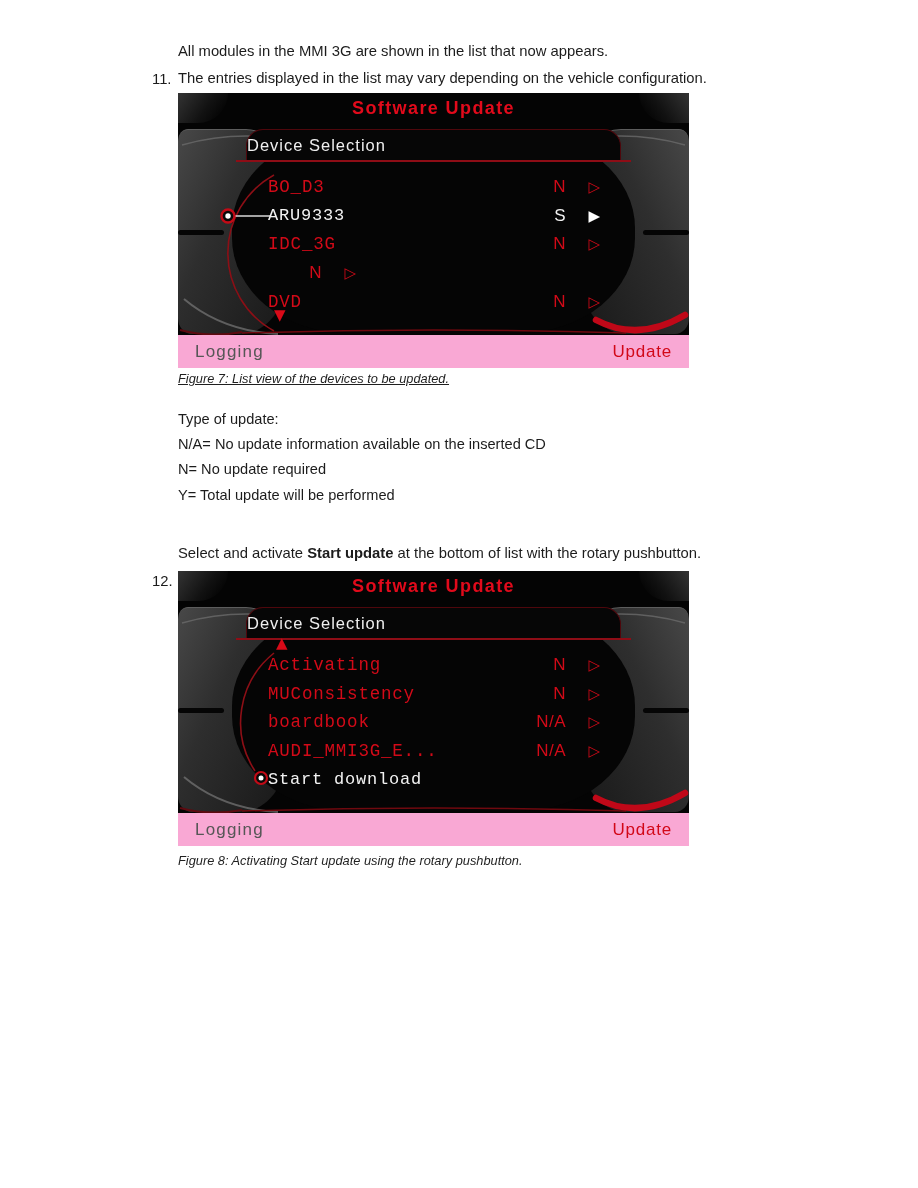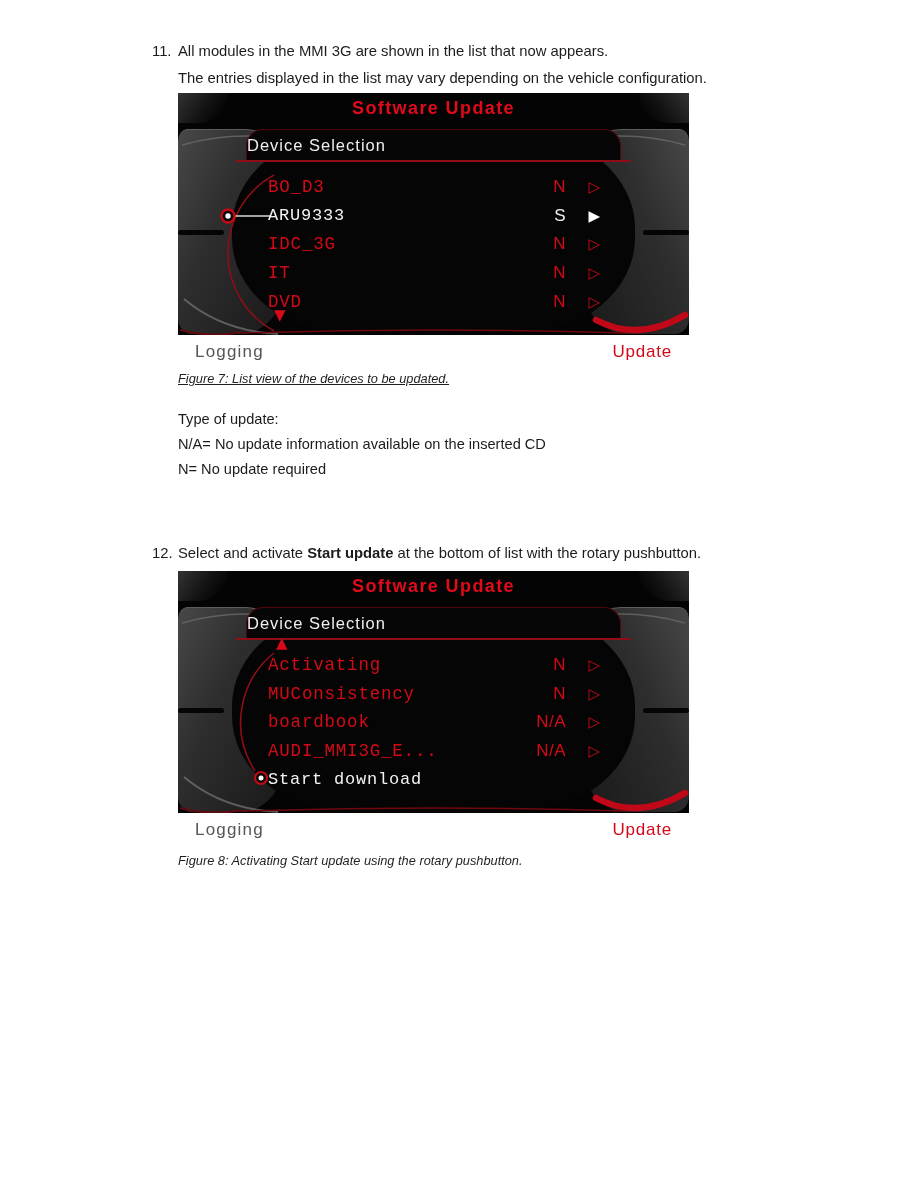--- a/index.html
+++ b/index.html
@@ -2,21 +2,21 @@
 <html><head>
 <meta charset="utf-8">
 <style>
   html,body { margin:0; padding:0; background:#ffffff; }
   .page {
     position:relative; width:918px; height:1188px; background:#ffffff;
     font-family:"Liberation Sans", sans-serif; color:#1d1d1d; overflow:hidden;
   }
   
   .step { position:absolute; left:152px; display:flex; font-size:14.8px; line-height:27px; color:#1c1c1c; }
-  .step-num { width:26px; flex:0 0 26px; }
+  .step-num { width:26px; flex:0 0 26px;margin-top:28px; }
   .caption { position:absolute; left:178px; font-style:italic; font-size:12.8px; color:#1f1f1f; }
   .legend { position:absolute; left:178px; font-size:14.6px; line-height:25.2px; color:#1c1c1c; }
 
   
   .mmi { position:absolute; left:178px; width:511px; height:275px; background:#040404; overflow:hidden; }
   .mmi-title { position:absolute; top:5px; left:0; right:0; z-index:4; text-align:center;
                font-size:18px; font-weight:bold; letter-spacing:1.4px; color:#e10a1b; }
   .corner { position:absolute; top:0; width:50px; height:30px; z-index:1; opacity:.85; }
   .corner-tl { left:0;  background:linear-gradient(125deg,#3c3c3c 0%,#141414 55%,#060606 80%); border-radius:0 0 40px 0; }
   .corner-tr { right:0; background:linear-gradient(235deg,#3c3c3c 0%,#141414 55%,#060606 80%); border-radius:0 0 0 40px; }
@@ -42,21 +42,21 @@
   .row-label { flex:1; font-size:17.5px; letter-spacing:.8px; color:#d20a18; white-space:nowrap;font-family:Liberation Mono, monospace; }
   .row-status { width:54px; text-align:right; font-size:17px; letter-spacing:.5px; color:#d20a18; }
   .row-tri { width:28px; text-align:right; font-size:15px; color:#d20a18;
              font-family:"DejaVu Sans", sans-serif; padding-left:6px; }
   .mmi-row.selected .row-label { color:#f2f2f2; font-size:17px; }
   .mmi-row.selected .row-status { color:#f2f2f2; }
   .mmi-row.selected .row-tri { color:#ffffff; }
   .scroll-arrow { position:absolute; z-index:5; font-size:15px; color:#d80a18;
                   font-family:"DejaVu Sans", sans-serif; }
   .mmi-footer { position:absolute; left:0; right:0; bottom:0; height:33px; z-index:6;
-                background:#ffffff; display:flex; justify-content:space-between; align-items:center;
+                background:#f9a8d4; display:flex; justify-content:space-between; align-items:center;
                 padding:0 17px; box-sizing:border-box; }
   .f-left  { color:#565656; font-size:17px; letter-spacing:1.2px; }
   .f-right { color:#d20818; font-size:17px; letter-spacing:.8px; font-weight:500; }
 </style>
 </head>
 <body>
 
 <div class="page">
 
   <div class="step" style="top:38px;">
@@ -102,21 +102,20 @@
           <span class="row-label">ARU9333</span>
           <span class="row-status">S</span>
           <span class="row-tri">▶</span>
         </div>
         <div class="mmi-row">
           <span class="row-label">IDC_3G</span>
           <span class="row-status">N</span>
           <span class="row-tri">▷</span>
         </div>
         <div class="mmi-row">
-          <span class="row-label">IT</span>
           <span class="row-status">N</span>
           <span class="row-tri">▷</span>
         </div>
         <div class="mmi-row">
           <span class="row-label">DVD</span>
           <span class="row-status">N</span>
           <span class="row-tri">▷</span>
         </div>
       </div>
     <div class="scroll-arrow" style="left:96px; top:213px;">▼</div>
@@ -125,20 +124,21 @@
       <span class="f-right">Update</span>
     </div>
   </div>
 
   <div class="caption" style="top:371px;text-decoration:underline;">Figure 7: List view of the devices to be updated.</div>
 
   <div class="legend" style="top:407px;">
     <div>Type of update:</div>
     <div>N/A= No update information available on the inserted CD</div>
     <div>N= No update required</div>
+    <div>Y= Total update will be performed</div>
   </div>
 
   <div class="step" style="top:540px;">
     <span class="step-num">12.</span>
     <div class="step-body">
       <div><span>Select and activate </span><b>Start update</b><span> at the bottom of list with the rotary pushbutton.</span></div>
     </div>
   </div>
 
   <div class="mmi" id="mmi2" style="top:571px;">

